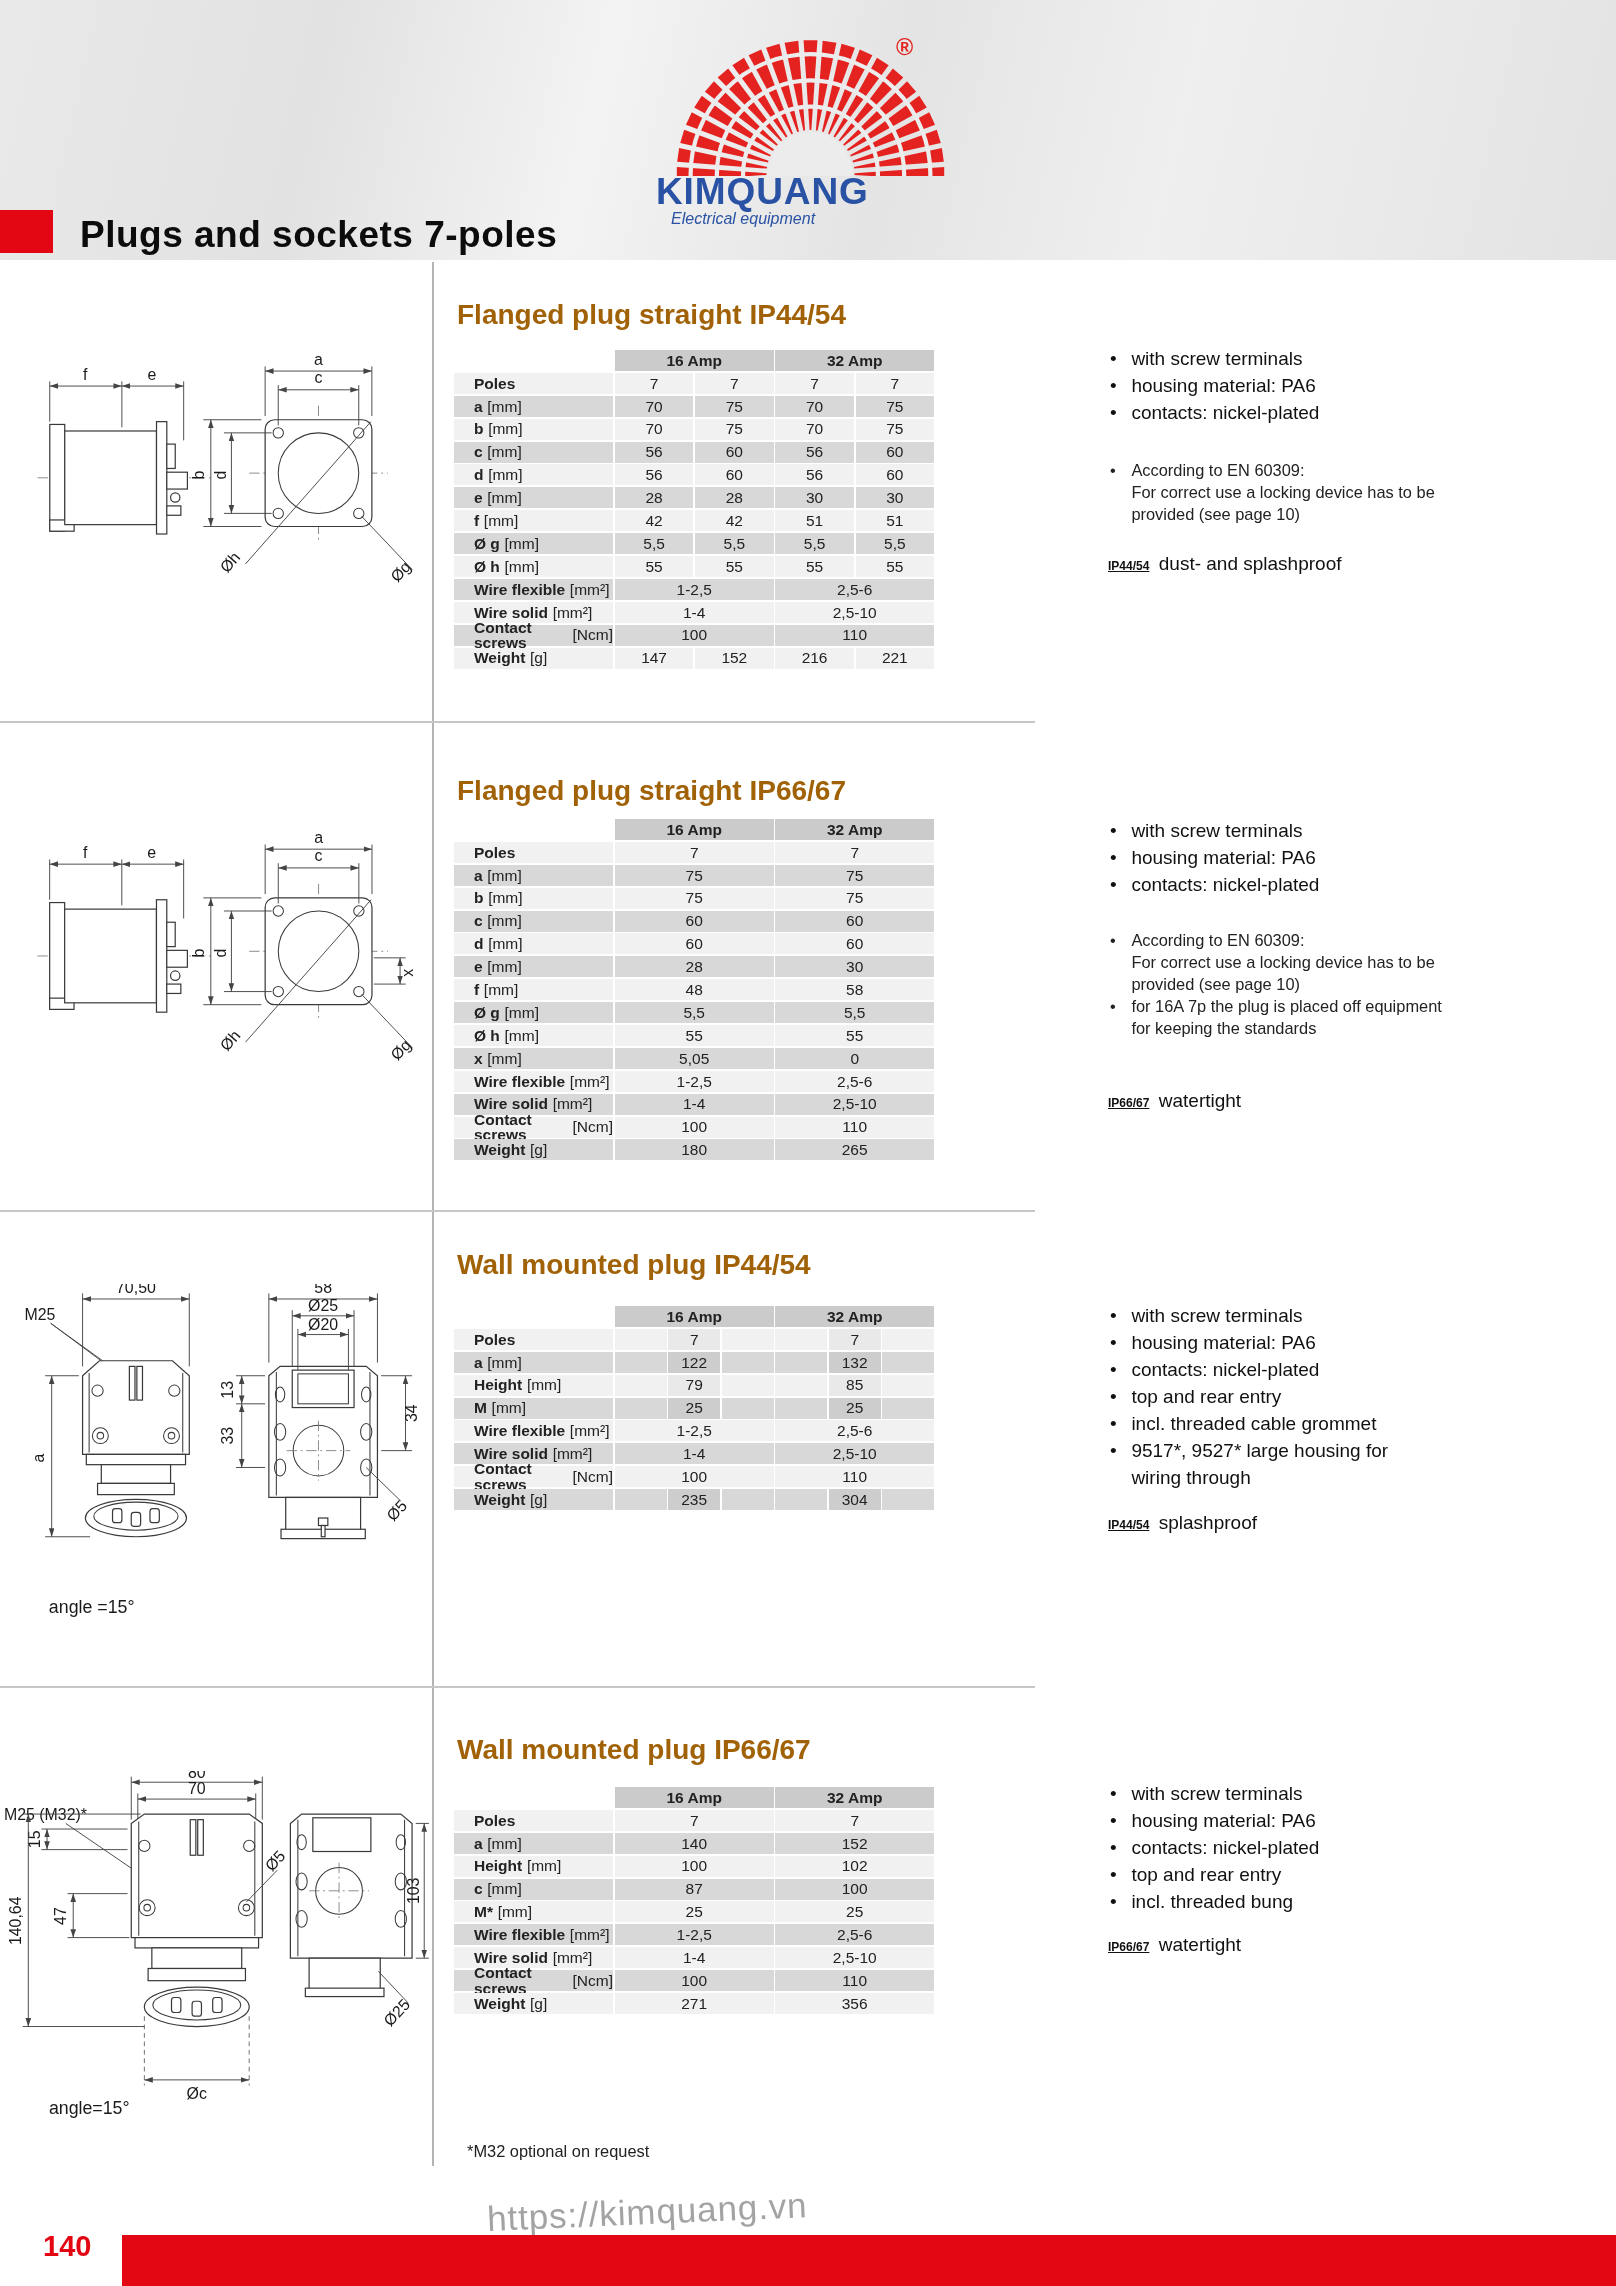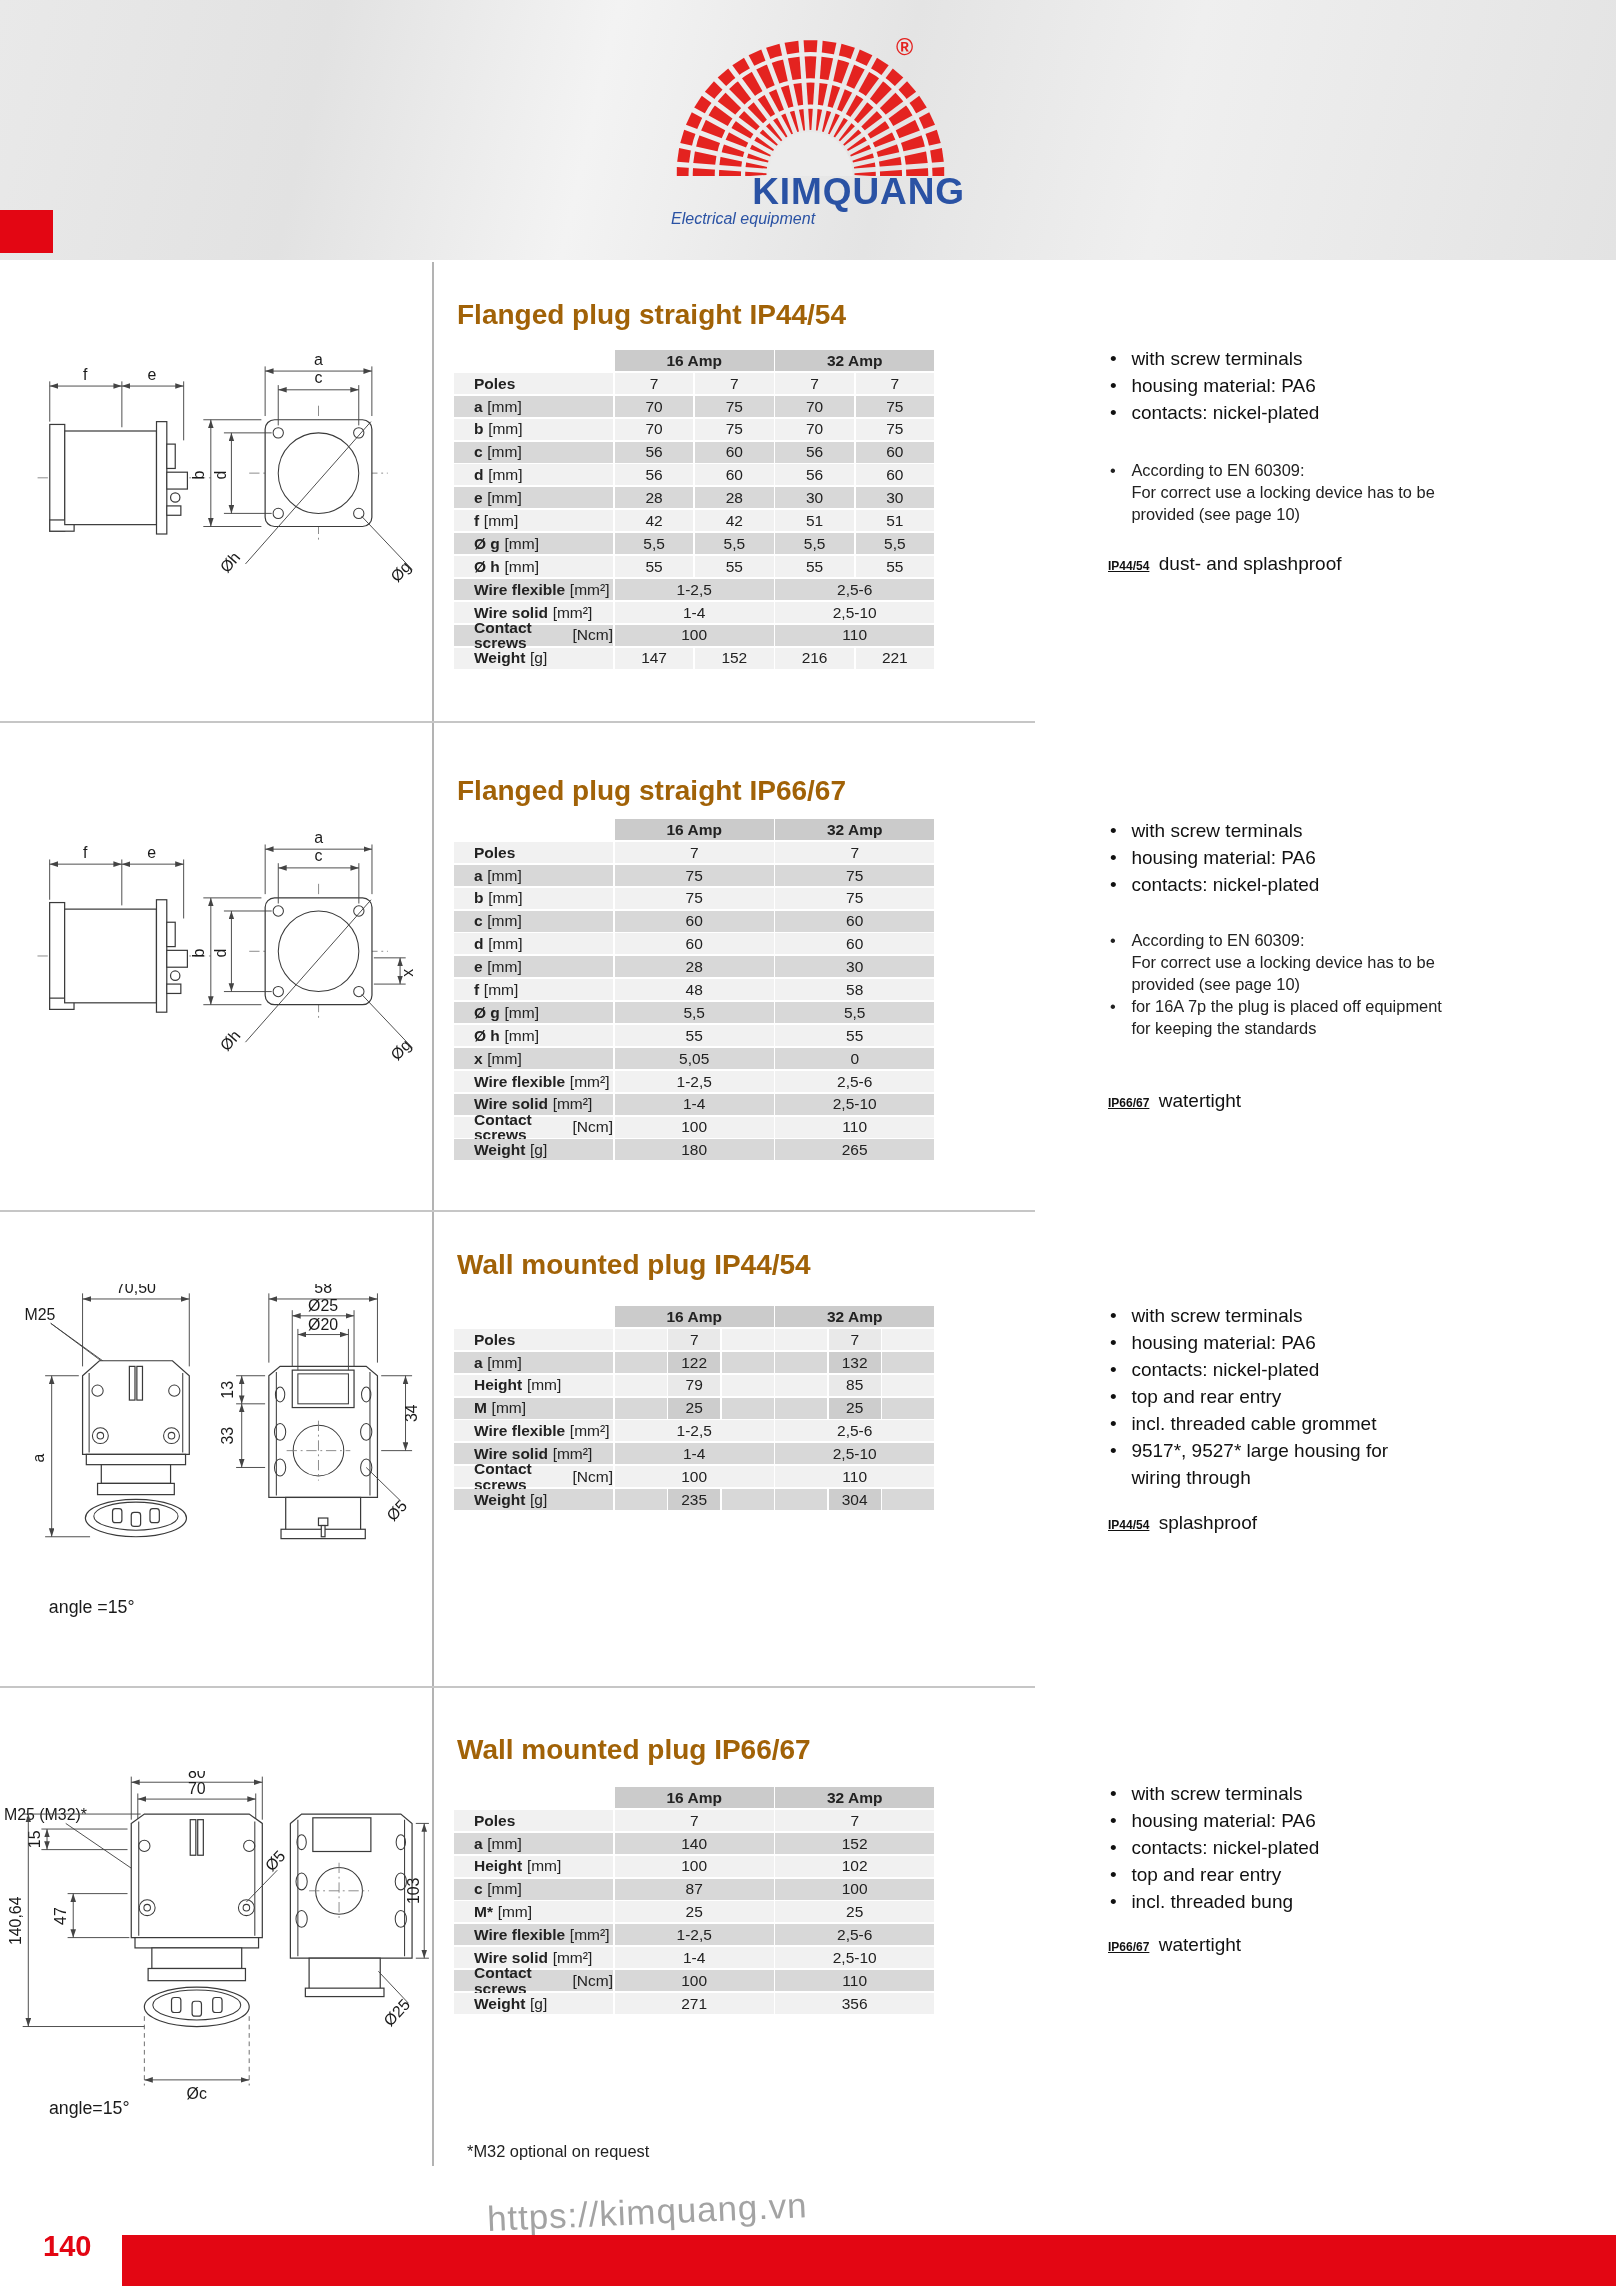--- a/index.html
+++ b/index.html
@@ -3,21 +3,21 @@
 <meta charset="utf-8">
 <style>
   html,body{margin:0;padding:0;background:#fff;}
   #page{position:relative;width:1616px;height:2286px;background:#fff;overflow:hidden;
         font-family:"Liberation Sans",sans-serif;color:#111;}
   .band{position:absolute;left:0;top:0;width:1616px;height:260px;
         background:linear-gradient(103deg,#e9e9e9 0%,#e2e2e2 20%,#f3f3f3 37%,#e4e4e4 55%,#efefef 72%,#e3e3e3 100%);}
   .red-square{position:absolute;left:0;top:210px;width:53px;height:43px;background:var(--red);}
   .page-title{position:absolute;left:80px;top:214px;font-size:37px;font-weight:bold;letter-spacing:0.5px;color:#0c0c0c;}
   .logo{position:absolute;left:656px;top:26px;width:309px;height:150px;}
-  .brand-name{position:absolute;left:656px;top:171px;width:309px;text-align:right;
+  .brand-name{position:absolute;left:656px;top:171px;width:309px;text-align:left;
         font-size:37px;font-weight:bold;letter-spacing:0.9px;color:var(--blue);}
   .brand-tagline{position:absolute;left:671px;top:210px;font-size:16px;font-style:italic;color:var(--blue);}
   .brand-reg{position:absolute;left:896px;top:34px;font-size:23.4px;color:var(--logored);font-weight:bold;}
   .vline{position:absolute;left:432px;top:262px;width:1.9px;height:1904px;background:#b3b3b3;}
   .hline{position:absolute;left:0;width:1035px;height:1.9px;background:#c6c6c6;}
   .sec-title{position:absolute;left:457px;font-size:28px;font-weight:bold;color:#a16207;}
   .table{position:absolute;left:454px;width:480px;display:grid;gap:1.9px;grid-auto-rows:21px;}
   .cell{display:flex;align-items:center;justify-content:center;font-size:15.5px;color:#222;line-height:1;}
   .blank{background:transparent;}
   .amph{background:var(--hdrg);font-weight:bold;}
@@ -83,20 +83,21 @@
       <polygon points="118.0,157.1 22.2,150.6 22.2,165.4 118.0,158.9" fill="#e42320"></polygon>
       <circle cx="165" cy="158" r="72" fill="none" stroke="#ececec" stroke-width="4.5"></circle>
       <circle cx="165" cy="158" r="100" fill="none" stroke="#ececec" stroke-width="4.5"></circle>
       <circle cx="165" cy="158" r="128" fill="none" stroke="#ececec" stroke-width="4.5"></circle>
       <circle cx="165" cy="158" r="45" fill="#ececec"></circle>
     </svg>
   <div class="brand-reg">®</div>
   <div class="brand-name">KIMQUANG</div>
   <div class="brand-tagline">Electrical equipment</div>
   <div class="red-square"></div>
+  <div class="page-title">Plugs and sockets 7-poles</div>
 
   <div class="vline"></div>
   <div class="hline" style="top:721px"></div>
   <div class="hline" style="top:1210px"></div>
   <div class="hline" style="top:1686px"></div>
 
   <div class="sec-title" style="top:299px">Flanged plug straight IP44/54</div>
 
   <svg class="draw" style="top:328px" width="431" height="309" viewBox="0 0 460 330">
     <defs>

